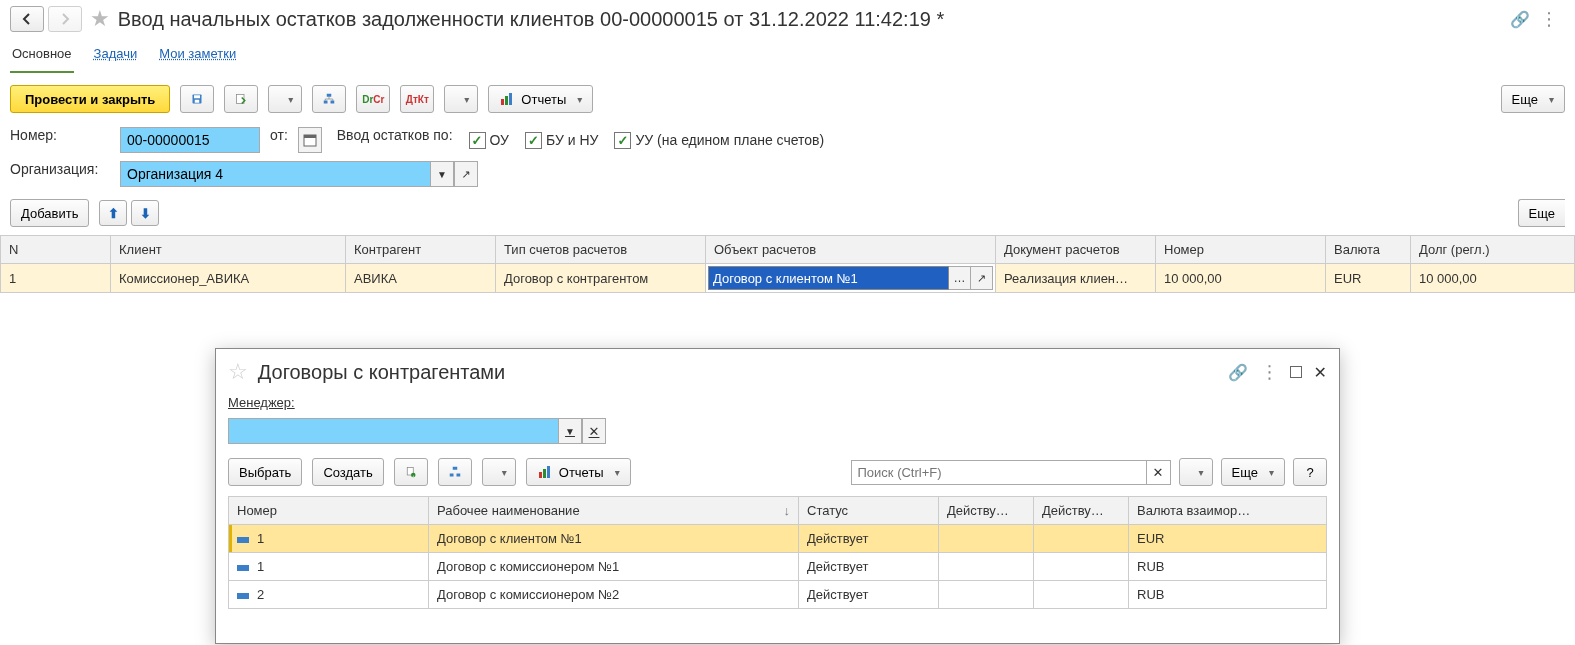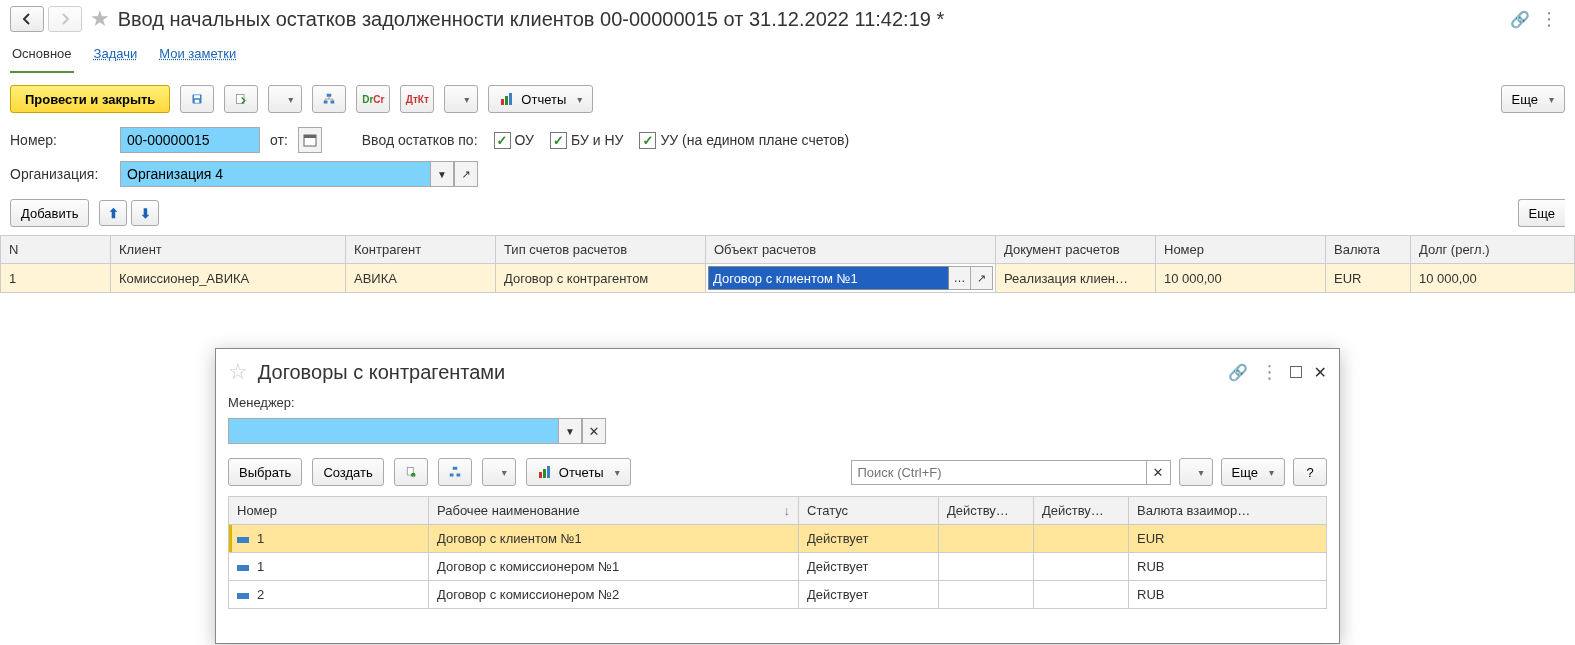--- a/index.html
+++ b/index.html
@@ -57,21 +57,21 @@
   .btn-primary {
     background: linear-gradient(#fff07a,#ffd93b);
     border-color: #c9a400;
     font-weight: 600;
     padding: 0 14px;
   }
   .btn-icon { width:34px; justify-content:center; }
   .btn-dd::after { content:"▾"; font-size:10px; margin-left:5px; color:#666;}
   .formrow {
     padding: 4px 10px;
-    display:flex; align-items:center; gap:10px;
+    display:flex; gap:10px;
     font-size: 14px;
   }
   .fld-label { min-width: 100px; }
   .input {
     height: 26px;
     border:1px solid #aaa;
     padding: 2px 6px;
     background:#7dd3fc;
     font-size:14px;
   }
@@ -138,21 +138,21 @@
   .popup-title {
     display:flex; align-items:center;
     padding:10px 12px 4px;
     gap:10px;
   }
   .popup-title h2 {
     margin:0; font-size:20px; font-weight:400;
   }
   .popup-title .right { margin-left:auto; display:flex; gap:12px; align-items:center;}
   .popup-body { padding: 2px 12px 10px; flex:1; display:flex; flex-direction:column;}
-  .popup-formrow { display:flex; align-items:flex-end; gap:6px; padding: 4px 0;}
+  .popup-formrow { display:flex; align-items:flex-end; gap:6px; padding: 4px 0; text-decoration: underline;}
   .popup-toolbar { display:flex; gap:10px; align-items:center; padding: 10px 0;}
   .search-wrap { display:flex; border:1px solid #aaa; height:25px; width:320px; }
   .search-wrap input { flex:1; border:0; padding:2px 6px; font-size:13px; color:#888;}
   .search-wrap .x { width:24px; border-left:1px solid #aaa; display:flex; align-items:center; justify-content:center;}
   .popup table.grid tr.selected td { background:#ffe69a;}
   .popup table.grid tr.selected td:first-child { box-shadow: inset 3px 0 0 #e2b400; }
   .row-marker { display:inline-block; width:12px; height:6px; background:#3a7fc8; margin-right:8px; vertical-align:middle;}
   .sort-ind { float:right; color:#777;}
   .link-icon { color:#999; font-size:16px;}
   .dots-icon { color:#888; font-size:18px; letter-spacing:-1px;}
@@ -245,21 +245,21 @@
   <input class="input" style="width: 140px;" value="00-00000015">
   <span>от:</span>
   <div class="input-group">
     <div class="addon">
       <svg class="ic" viewBox="0 0 16 16">
           <rect x="2" y="3" width="12" height="11" fill="#fff" stroke="#666"></rect>
           <rect x="2" y="3" width="12" height="3" fill="#666"></rect>
         </svg>
     </div>
   </div>
-  <span style="margin-left:30px">Ввод остатков по:</span>
+  <span style="margin-left:5px">Ввод остатков по:</span>
   <label class="chk">
       <span class="chk-box">✓</span>
       <span>ОУ</span>
     </label>
   <label class="chk">
       <span class="chk-box">✓</span>
       <span>БУ и НУ</span>
     </label>
   <label class="chk">
       <span class="chk-box">✓</span>

